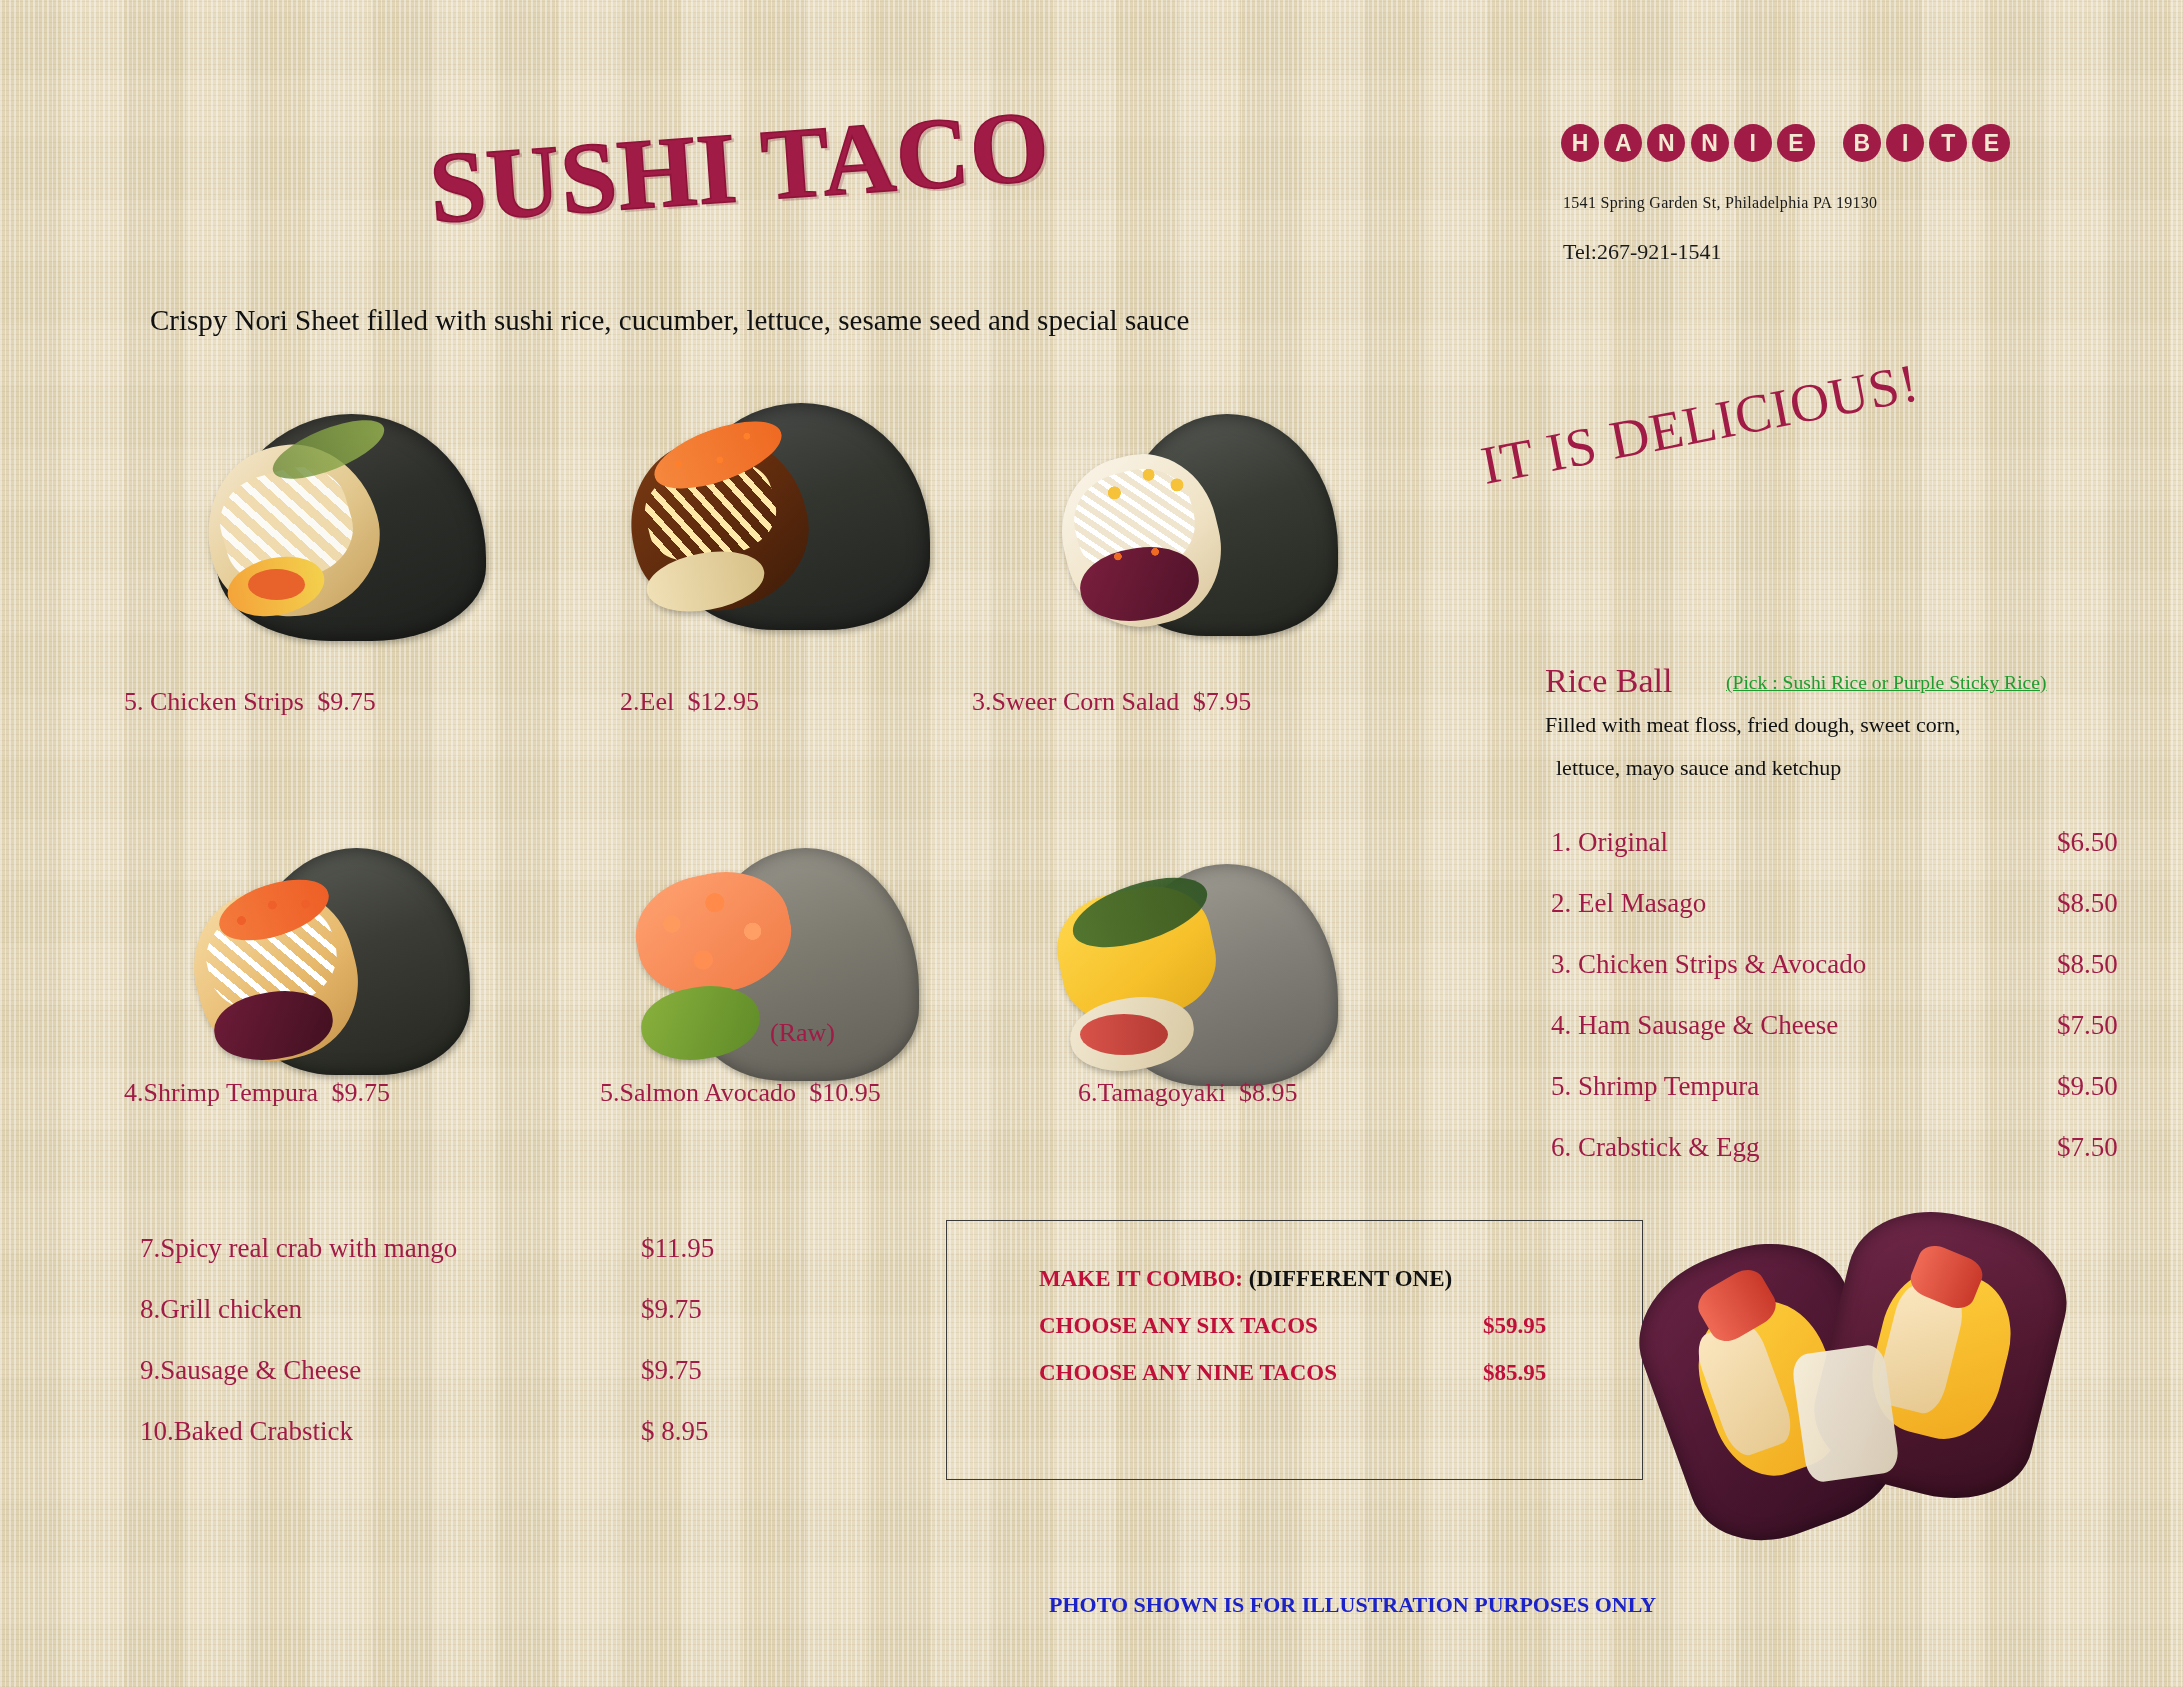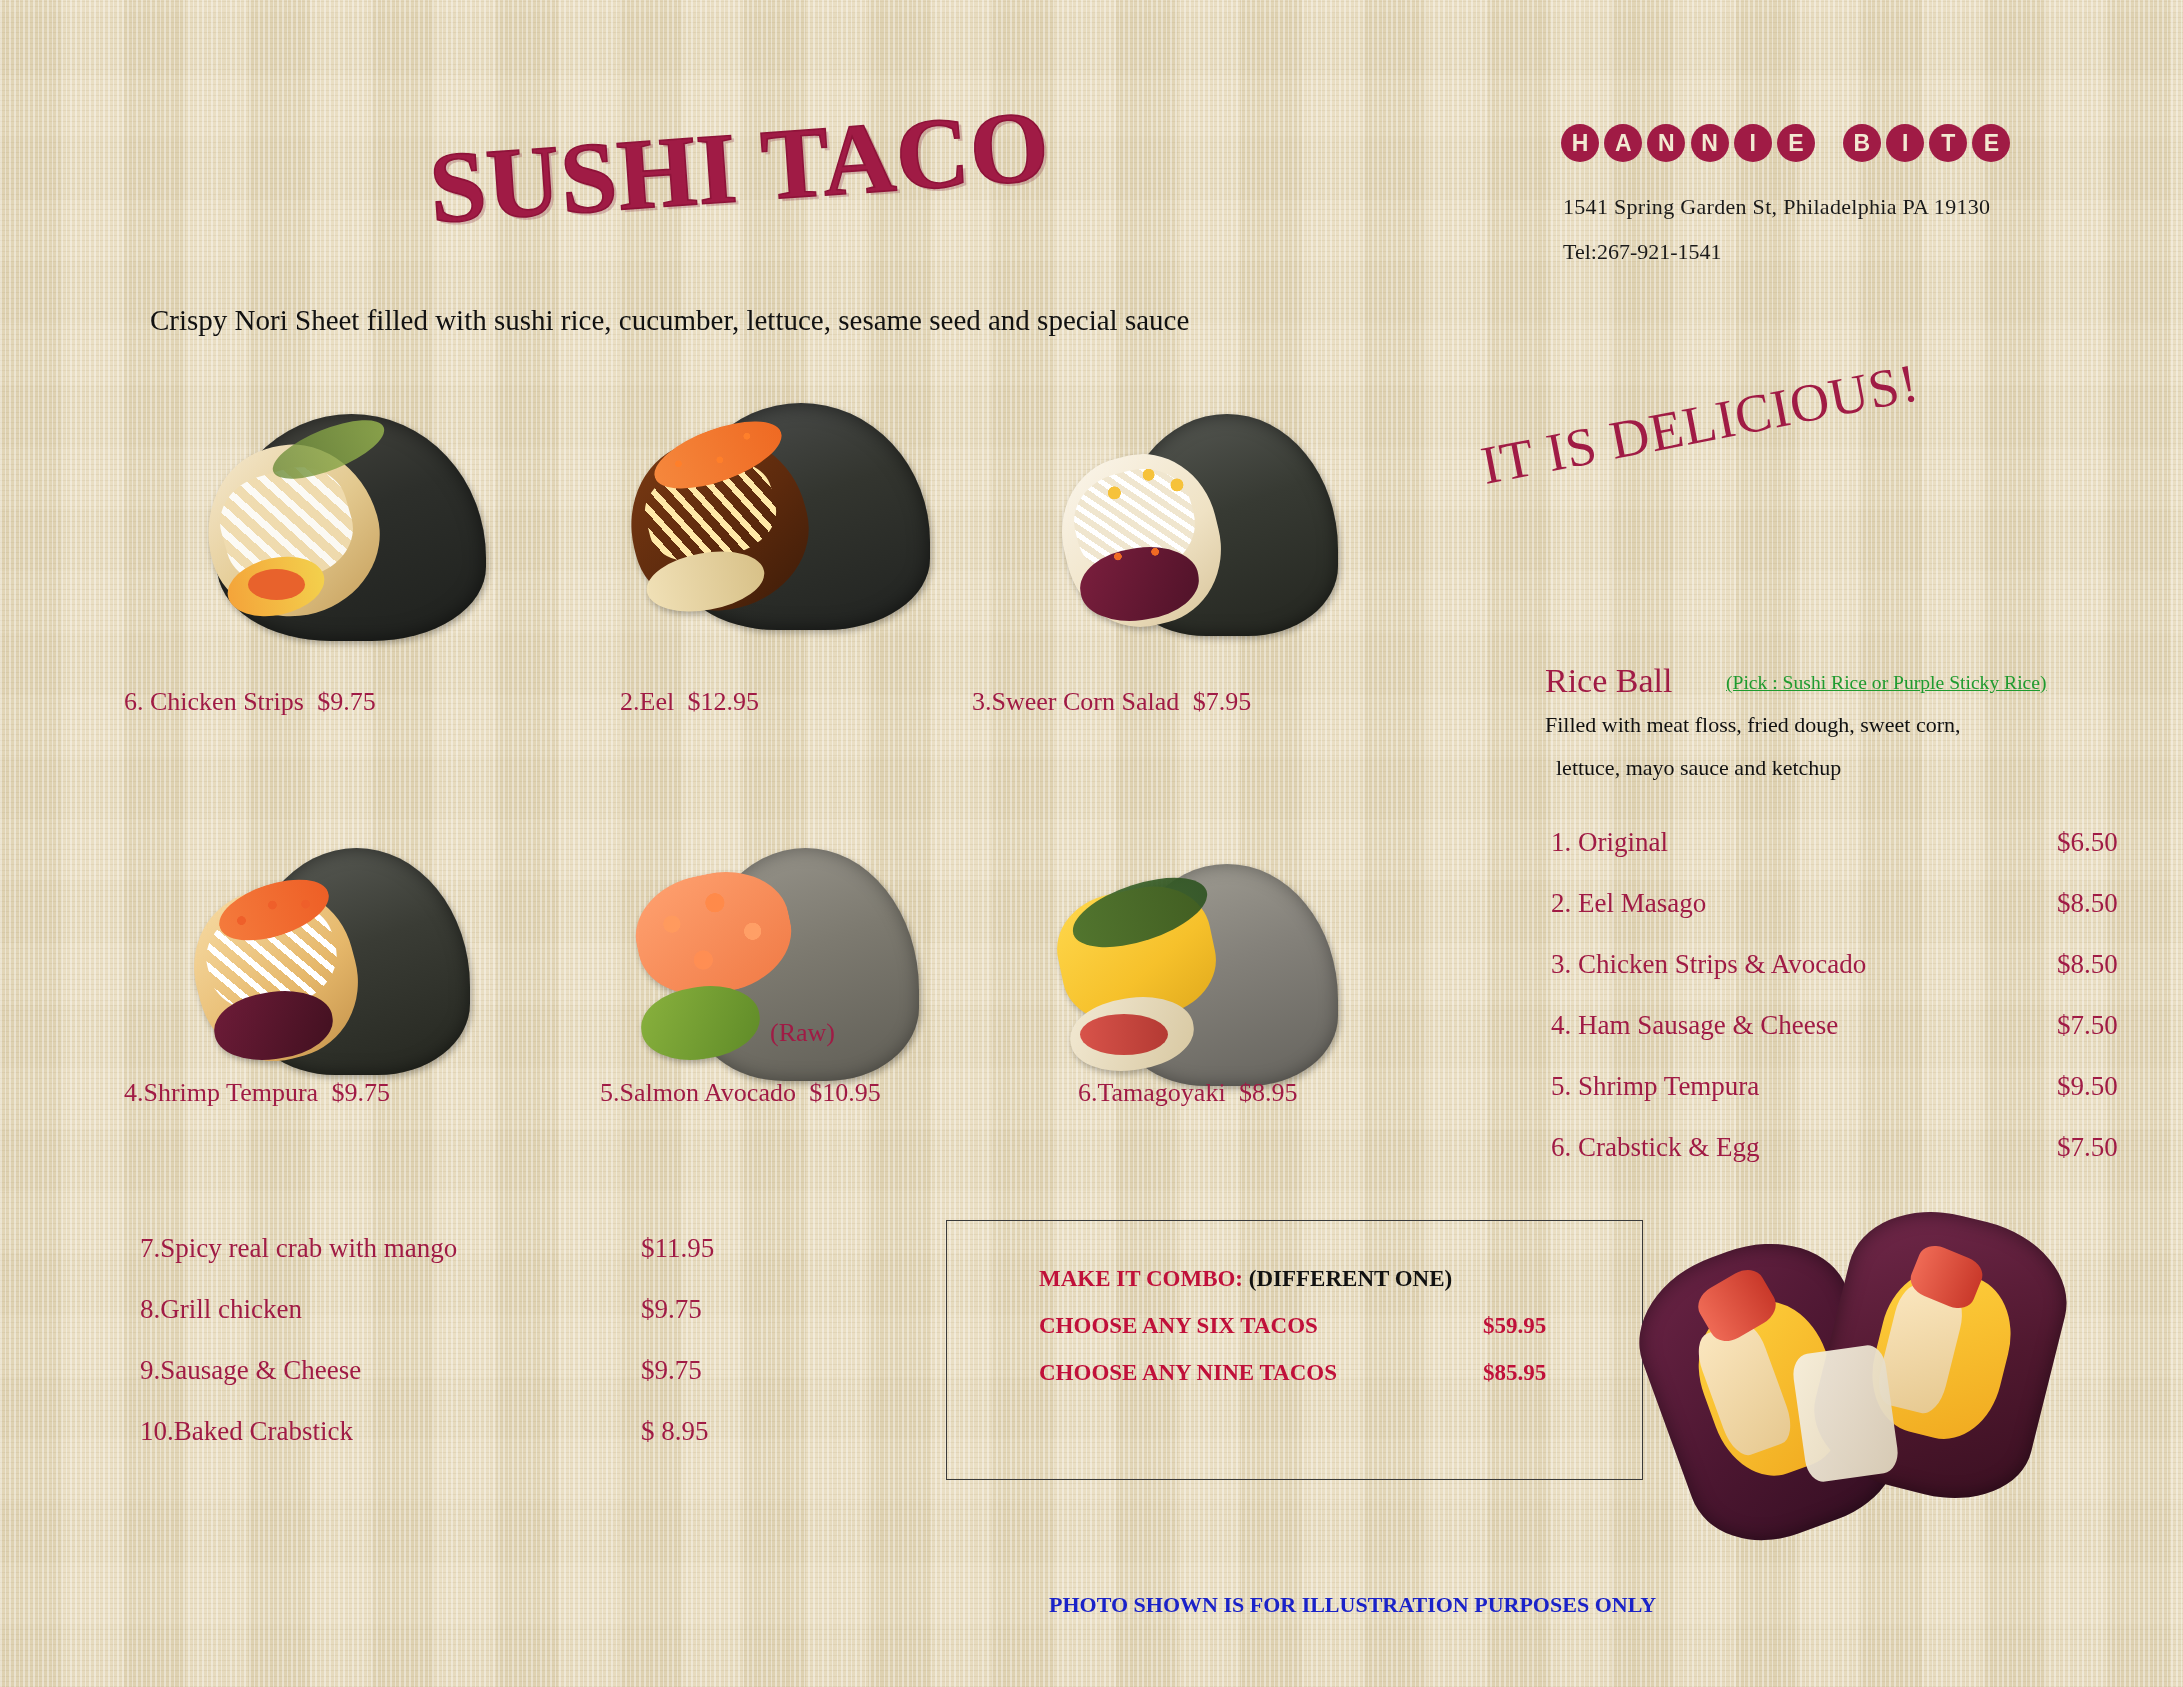--- a/index.html
+++ b/index.html
@@ -56,21 +56,21 @@
     font-family: "Liberation Sans", sans-serif;
     font-size: 23px;
     font-weight: bold;
     display: flex;
     align-items: center;
     justify-content: center;
   }
   #brand .sp { width: 17.6px; }
   #address {
     left: 1563px; top: 194px;
-    font-size: 22px;
+    font-size: 16px;
     color: #1a1a1a;
     letter-spacing: 0.3px;
   }
   #tel {
     left: 1563px; top: 239px;
     font-size: 22px;
     color: #1a1a1a;
   }
 
   
@@ -227,21 +227,21 @@
   <div class="taco" style="left:1054px; top:393px; width:295px; height:269px;">
     <div class="shell" style="left:62px; top:20.7px; width:222px; height:222px; background:linear-gradient(160deg,#5a5c57 0%,#373a33 45%,#23251f 100%); border-radius:54% 54% 44% 44% / 66% 66% 34% 34%; box-shadow:inset 0 0 18.6px rgba(0,0,0,0.5);"></div>
     <div class="shell" style="left:10.3px; top:62px; width:155px; height:171px; background:linear-gradient(150deg,#fbf6ec 0%,#efe2c4 60%,#d8c49a 100%); border-radius:46%; transform:rotate(-14deg);"></div>
     <div class="shell" style="left:20.7px; top:78px; width:119px; height:103px; background:repeating-linear-gradient(48deg,#ffffff 0 5.2px,#f0e6cf 5.2px 11.4px); border-radius:44%; transform:rotate(-14deg);"></div>
     <div class="shell" style="left:31px; top:62px; width:114px; height:62px; background:radial-gradient(circle at 25% 50%,#f6c23a 0 6.2px,transparent 6.7px), radial-gradient(circle at 58% 35%,#f6c23a 0 5.7px,transparent 6.2px), radial-gradient(circle at 80% 62%,#f6c23a 0 6.2px,transparent 6.7px); transform:rotate(-14deg);"></div>
     <div class="shell" style="left:26px; top:155px; width:119px; height:72px; background:linear-gradient(120deg,#7c1f3e,#4e1228); border-radius:48%; transform:rotate(-8deg);"></div>
     <div class="shell" style="left:36px; top:140px; width:93px; height:47px; background:radial-gradient(circle at 30% 50%,#ef6a23 0 3.6px,transparent 4.1px), radial-gradient(circle at 70% 40%,#ef6a23 0 3.6px,transparent 4.1px);"></div>
   </div>
 
   <div class="caption" style="left:124px; top:687px;">
-    <span>6.  Chicken Strips</span><span class="price">$9.75</span>
+    <span>5.  Chicken Strips</span><span class="price">$9.75</span>
   </div>
   <div class="caption" style="left:620px; top:687px;">
     <span>2.Eel</span><span class="price">$12.95</span>
   </div>
   <div class="caption" style="left:972px; top:687px;">
     <span>3.Sweer Corn Salad</span><span class="price">$7.95</span>
   </div>
 
   <div class="taco" style="left:186px; top:827px; width:300px; height:269px;">
     <div class="shell" style="left:57px; top:20.7px; width:227px; height:227px; background:linear-gradient(160deg,#5d5f59 0%,#3a3c35 45%,#24261f 100%); border-radius:54% 54% 44% 44% / 66% 66% 34% 34%; box-shadow:inset 0 0 18.6px rgba(0,0,0,0.5);"></div>

